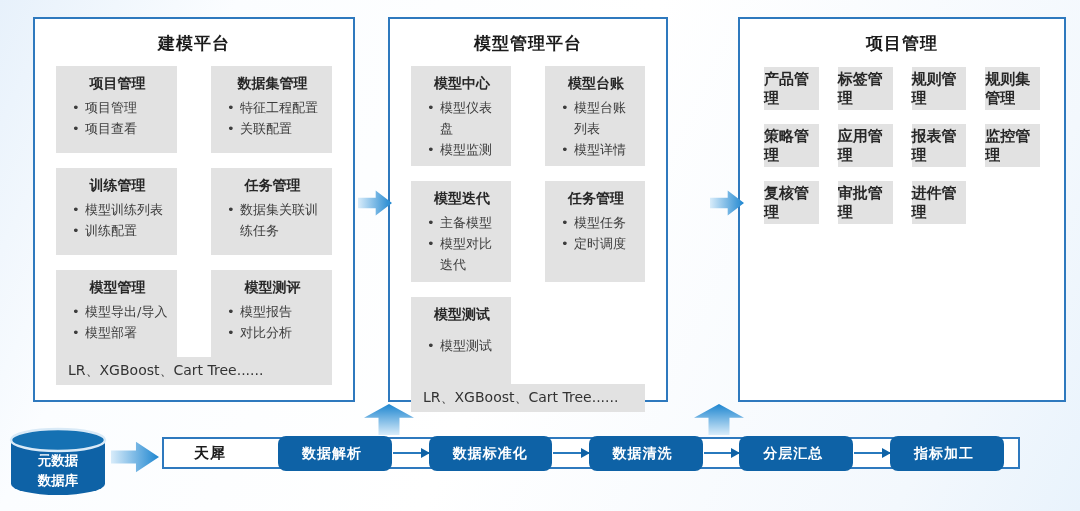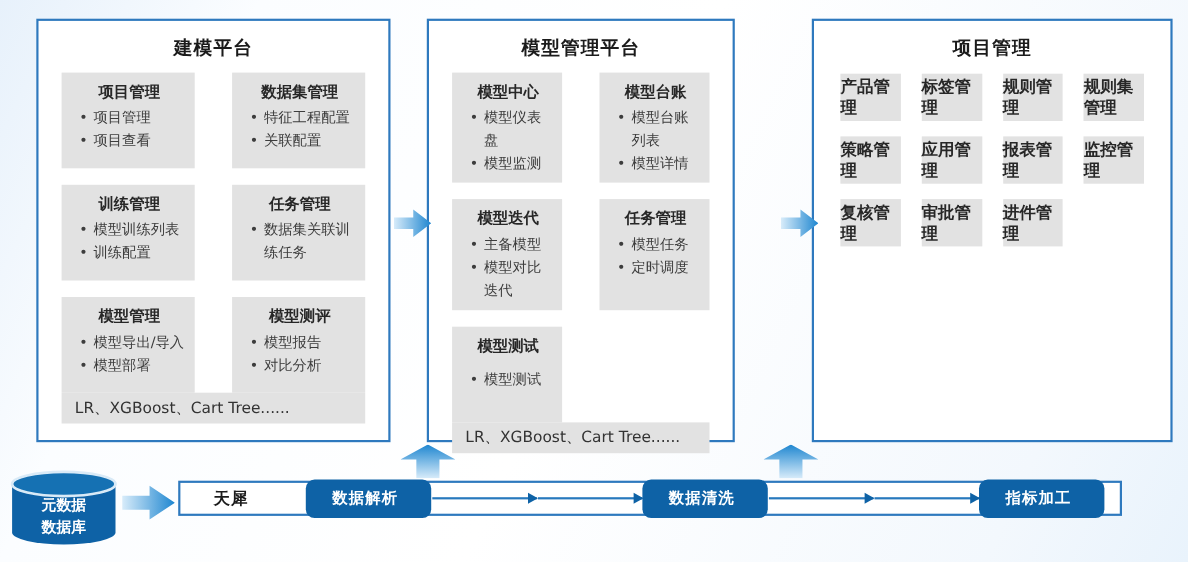--- a/index.html
+++ b/index.html
@@ -235,20 +235,22 @@
       <div>元数据</div>
       <div>数据库</div>
     </div>
   </div>
   <div class="arrow-right" id="arrow-datasource"></div>
 
   <div id="pipeline">
     <span class="pipeline-label">天犀</span>
     <span class="flow-btn">数据解析</span>
     <span class="connector"></span>
+    <span class="flow-btn">数据标准化</span>
     <span class="connector"></span>
     <span class="flow-btn">数据清洗</span>
     <span class="connector"></span>
+    <span class="flow-btn">分层汇总</span>
     <span class="connector"></span>
     <span class="flow-btn">指标加工</span>
   </div>
 
 </div>
 
 </body></html>

